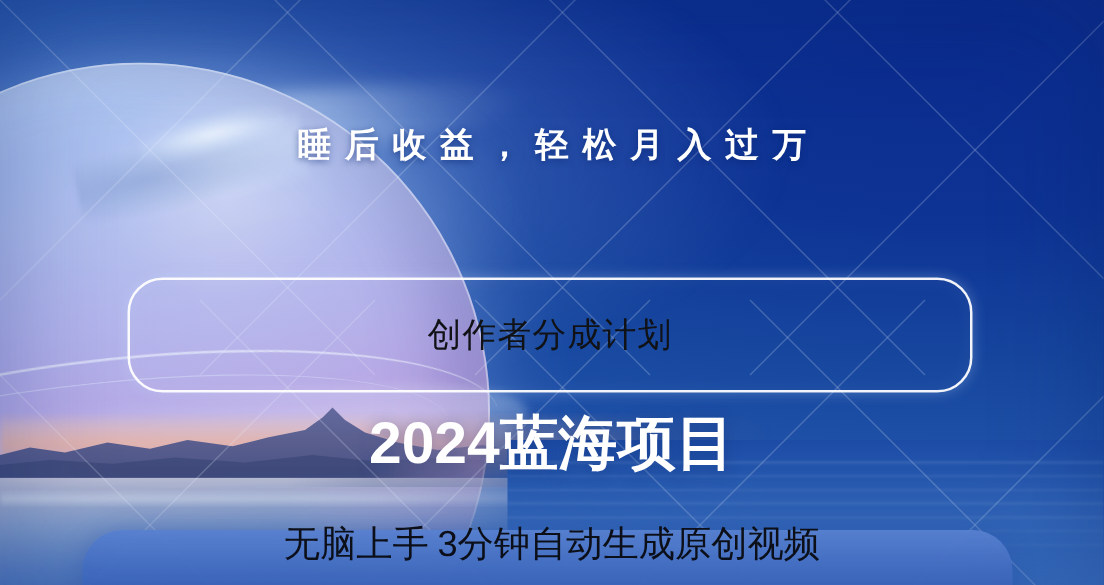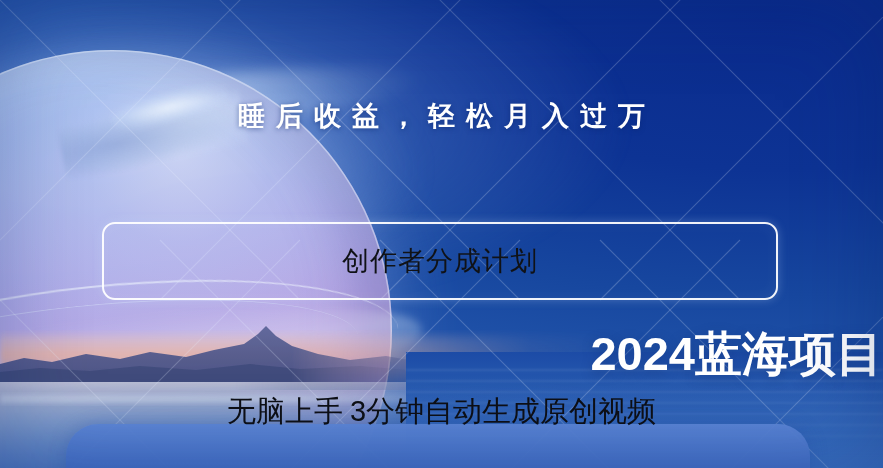--- a/index.html
+++ b/index.html
@@ -205,57 +205,57 @@
     letter-spacing:2px;
     line-height:1;
     text-shadow: 0 3px 14px rgba(12,40,116,.50), 0 0 2px rgba(255,255,255,.4);
     white-space:nowrap;
   }
   .main-title .gap { display:inline-block; width:26px; }
 
   .sub-box {
     position:absolute;
     left:102px; top:222px;
-    width:676px; height:78px;
+    width:676px; height:92px;
     border:2.2px solid rgba(255,255,255,.94);
-    border-radius:13px;
+    border-radius:28px;
     box-shadow: 0 0 10px rgba(200,224,255,.28), inset 0 0 16px rgba(255,255,255,.05);
     display:flex; align-items:center; justify-content:center;
   }
   .sub-box-label {
     color:#101216;
     font-size:27px;
     font-weight:400;
     letter-spacing:1px;
     white-space:nowrap;
   }
 
   .highlight-line {
     position:absolute; left:0; right:0; top:330px;
-    text-align:right;
+    text-align:center;
     color:#ffffff;
     font-size:47px;
     font-weight:700;
     letter-spacing:0px;
     line-height:1;
     text-shadow: 0 3px 12px rgba(20,50,120,.45);
     white-space:nowrap;
   }
 
   .bottom-panel {
     position:absolute;
     left:66px; top:424px;
     width:744px; height:60px;
     background: linear-gradient(180deg, rgba(92,134,214,.95) 0%, rgba(74,118,204,.95) 55%, rgba(62,106,196,.95) 100%);
     border-radius:32px 32px 0 0;
     box-shadow: 0 -2px 18px rgba(40,80,170,.30);
   }
 
   .bottom-text {
-    position:absolute; left:0; right:0; top:392px;
+    position:absolute; left:0; right:0; top:416px;
     text-align:center;
     color:#0d0f14;
     font-size:29px;
     font-weight:400;
     letter-spacing:0px;
     white-space:nowrap;
   }
   .bottom-text .num { font-family:"Liberation Sans", sans-serif; }
   .bottom-text .sp { display:inline-block; width:7px; }
 

